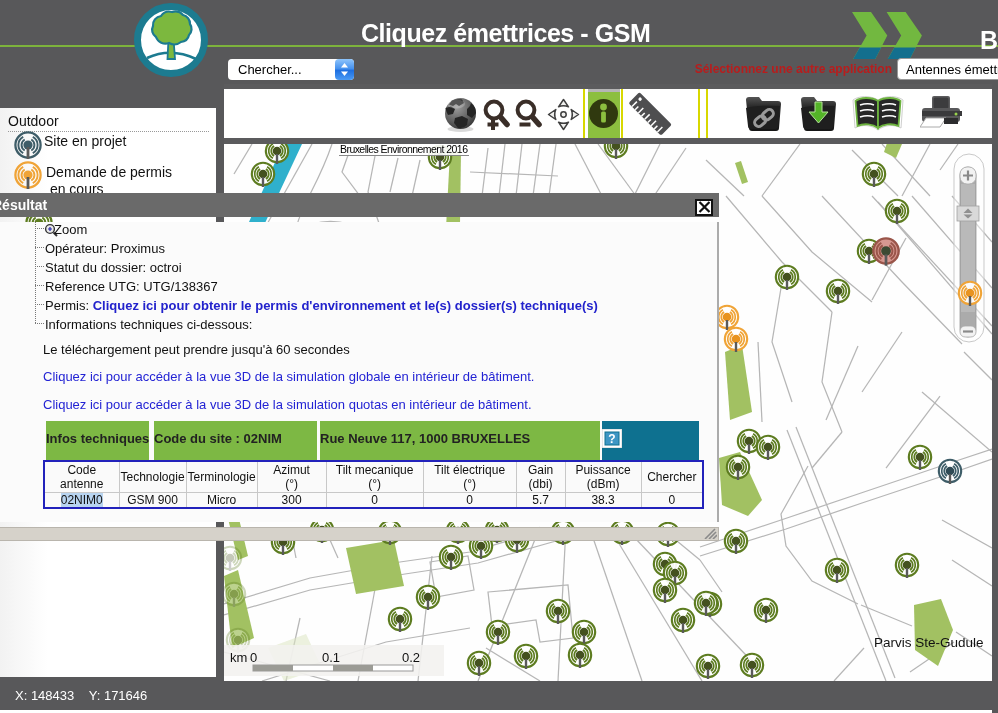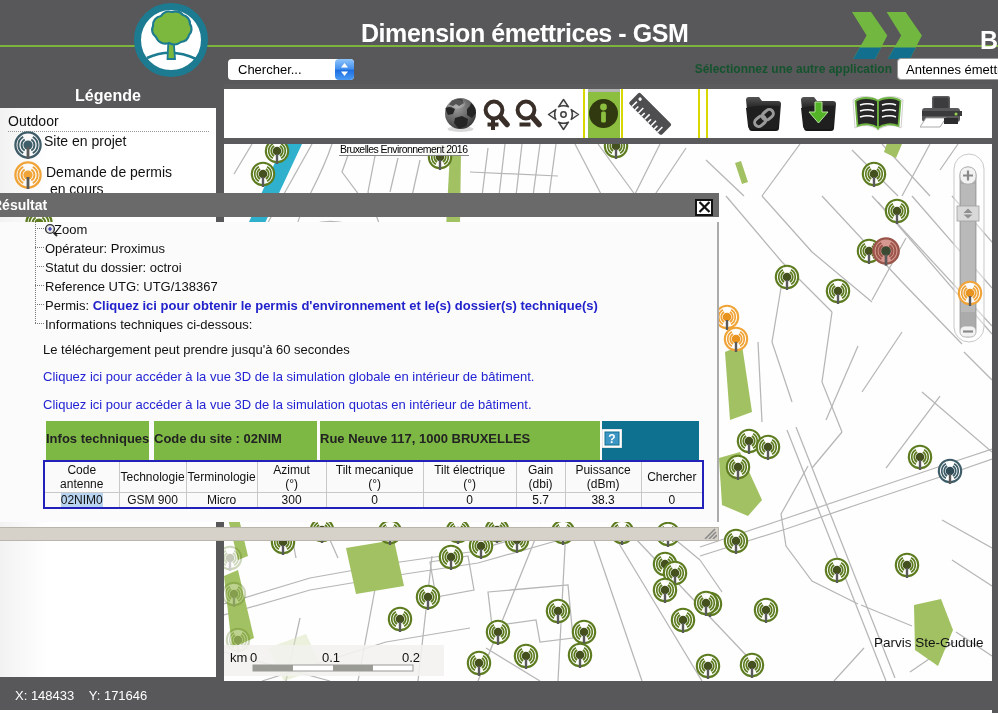--- a/index.html
+++ b/index.html
@@ -5,21 +5,21 @@
   html,body{margin:0;padding:0;background:#fff;}
   *{box-sizing:border-box;}
   #app{position:relative;width:998px;height:713px;overflow:hidden;font-family:"Liberation Sans",sans-serif;background:#fff;}
   .abs{position:absolute;}
   
   #header{left:0;top:0;width:998px;height:84px;background:#58585a;}
   #greenline{left:0;top:44.5px;width:998px;height:2px;background:#7db33c;}
   #title{left:361px;top:19px;color:#fff;font-size:25px;font-weight:bold;white-space:nowrap;letter-spacing:-0.45px;}
   #brx{left:980px;top:26px;color:#fff;font-size:25px;font-weight:bold;}
   #logo{left:134px;top:3px;width:74px;height:74px;}
-  #selapp{right:106px;top:62px;color:#14532d;font-size:12px;font-weight:bold;}
+  #selapp{right:106px;top:62px;color:#b91c1c;font-size:12px;font-weight:bold;}
   .sel{background:#fff;border-radius:4px;font-size:13px;color:#000;white-space:nowrap;}
   #chercher{left:228px;top:59px;width:126px;height:21px;line-height:21px;padding-left:10px;}
   #chercherbtn{left:335px;top:59px;width:19px;height:21px;border-radius:4px;background:linear-gradient(#8ec4fb 0%,#4893ef 45%,#1e6fe0 55%,#4b9bf5 100%);}
   #appsel{left:897px;top:58px;width:110px;height:22px;line-height:22px;padding-left:8px;border:1px solid #999;}
   
   #sidebar{left:0;top:84px;width:224px;height:597px;background:#58585a;}
   #legendtitle{left:0;top:87px;width:216px;text-align:center;color:#fff;font-size:16px;font-weight:bold;}
   #sidepanel{left:0;top:108px;width:216px;height:569px;background:linear-gradient(90deg,#f2f2f2,#ffffff 22%);}
   #outdoor{left:8px;top:113px;font-size:14px;color:#111;}
   #outdoorline{left:8px;top:131px;width:201px;border-bottom:1px dotted #999;}
@@ -51,21 +51,21 @@
   #restable tr.hd td{height:31px;padding:0 1px;}
   
   #bottombar{left:0;top:681px;width:998px;height:29px;background:#58585a;color:#fff;font-size:13px;}
 </style>
 </head>
 <body>
 <div id="app">
 
   <div class="abs" id="header"></div>
   <div class="abs" id="greenline"></div>
-  <div class="abs" id="title">Dimension émettrices - GSM</div>
+  <div class="abs" id="title">Cliquez émettrices - GSM</div>
   <div class="abs" id="brx">Bru</div>
   <svg class="abs" id="logo" width="74" height="74" viewBox="0 0 74 74">
     <circle cx="37" cy="37" r="33.5" fill="#fff" stroke="#1c7b90" stroke-width="7"></circle>
     <path d="M13,55 Q37,44 62,56" fill="none" stroke="#1c7b90" stroke-width="2.5"></path>
     <path d="M33.5,56 L34.5,36 L39.5,36 L41,56 Z" fill="#7cb83e" stroke="#1c7b90" stroke-width="1.8"></path>
     <path d="M22,34 a8.5,8.5 0 0 1 -3,-11 a9,9 0 0 1 8,-10 a10,10 0 0 1 11,-4 a10,10 0 0 1 11,3 a9,9 0 0 1 7,9 a8.5,8.5 0 0 1 -1,11 a9,9 0 0 1 -8,7 a11,11 0 0 1 -12,1 a10,10 0 0 1 -13,-6 Z" fill="#7cb83e" stroke="#1c7b90" stroke-width="2.2"></path>
   </svg>
   <svg class="abs" style="left:852px;top:12px;" width="72" height="48" viewBox="0 0 72 48">
     <g fill="#72b840">
       <polygon points="0,0 19,0 35.3,23.5 23.3,47 1.1,47 14.6,23.5"></polygon>
@@ -80,21 +80,20 @@
   <div class="abs sel" id="chercher">Chercher...</div>
   <div class="abs" id="chercherbtn">
     <svg width="19" height="21">
         <polygon points="9.5,4 13,8.5 6,8.5" fill="#fff"></polygon>
         <polygon points="9.5,17 13,12.5 6,12.5" fill="#fff"></polygon>
       </svg>
   </div>
   <div class="abs sel" id="appsel">Antennes émettric</div>
 
   <div class="abs" id="sidebar"></div>
-  <div class="abs" id="legendtitle">Légende</div>
   <div class="abs" id="sidepanel"></div>
   <div class="abs" id="outdoor">Outdoor</div>
   <div class="abs" id="outdoorline"></div>
   <svg class="abs" style="left:13px;top:131px;" width="30" height="30" viewBox="0 0 30 30">
     <g fill="none" stroke="#3e5d68">
         <circle cx="15" cy="14" r="12.6" stroke-width="2.3"></circle>
     <path d="M10.2,5.8 A9.4,9.4 0 0 0 10.2,22.2 M11.7,8.5 A6.4,6.4 0 0 0 11.7,19.5" stroke-width="1.9"></path>
     <path d="M19.8,5.8 A9.4,9.4 0 0 1 19.8,22.2 M18.3,8.5 A6.4,6.4 0 0 1 18.3,19.5" stroke-width="1.9"></path>
       </g>
     <circle cx="15" cy="14" r="4.6" fill="#3e5d68"></circle>

